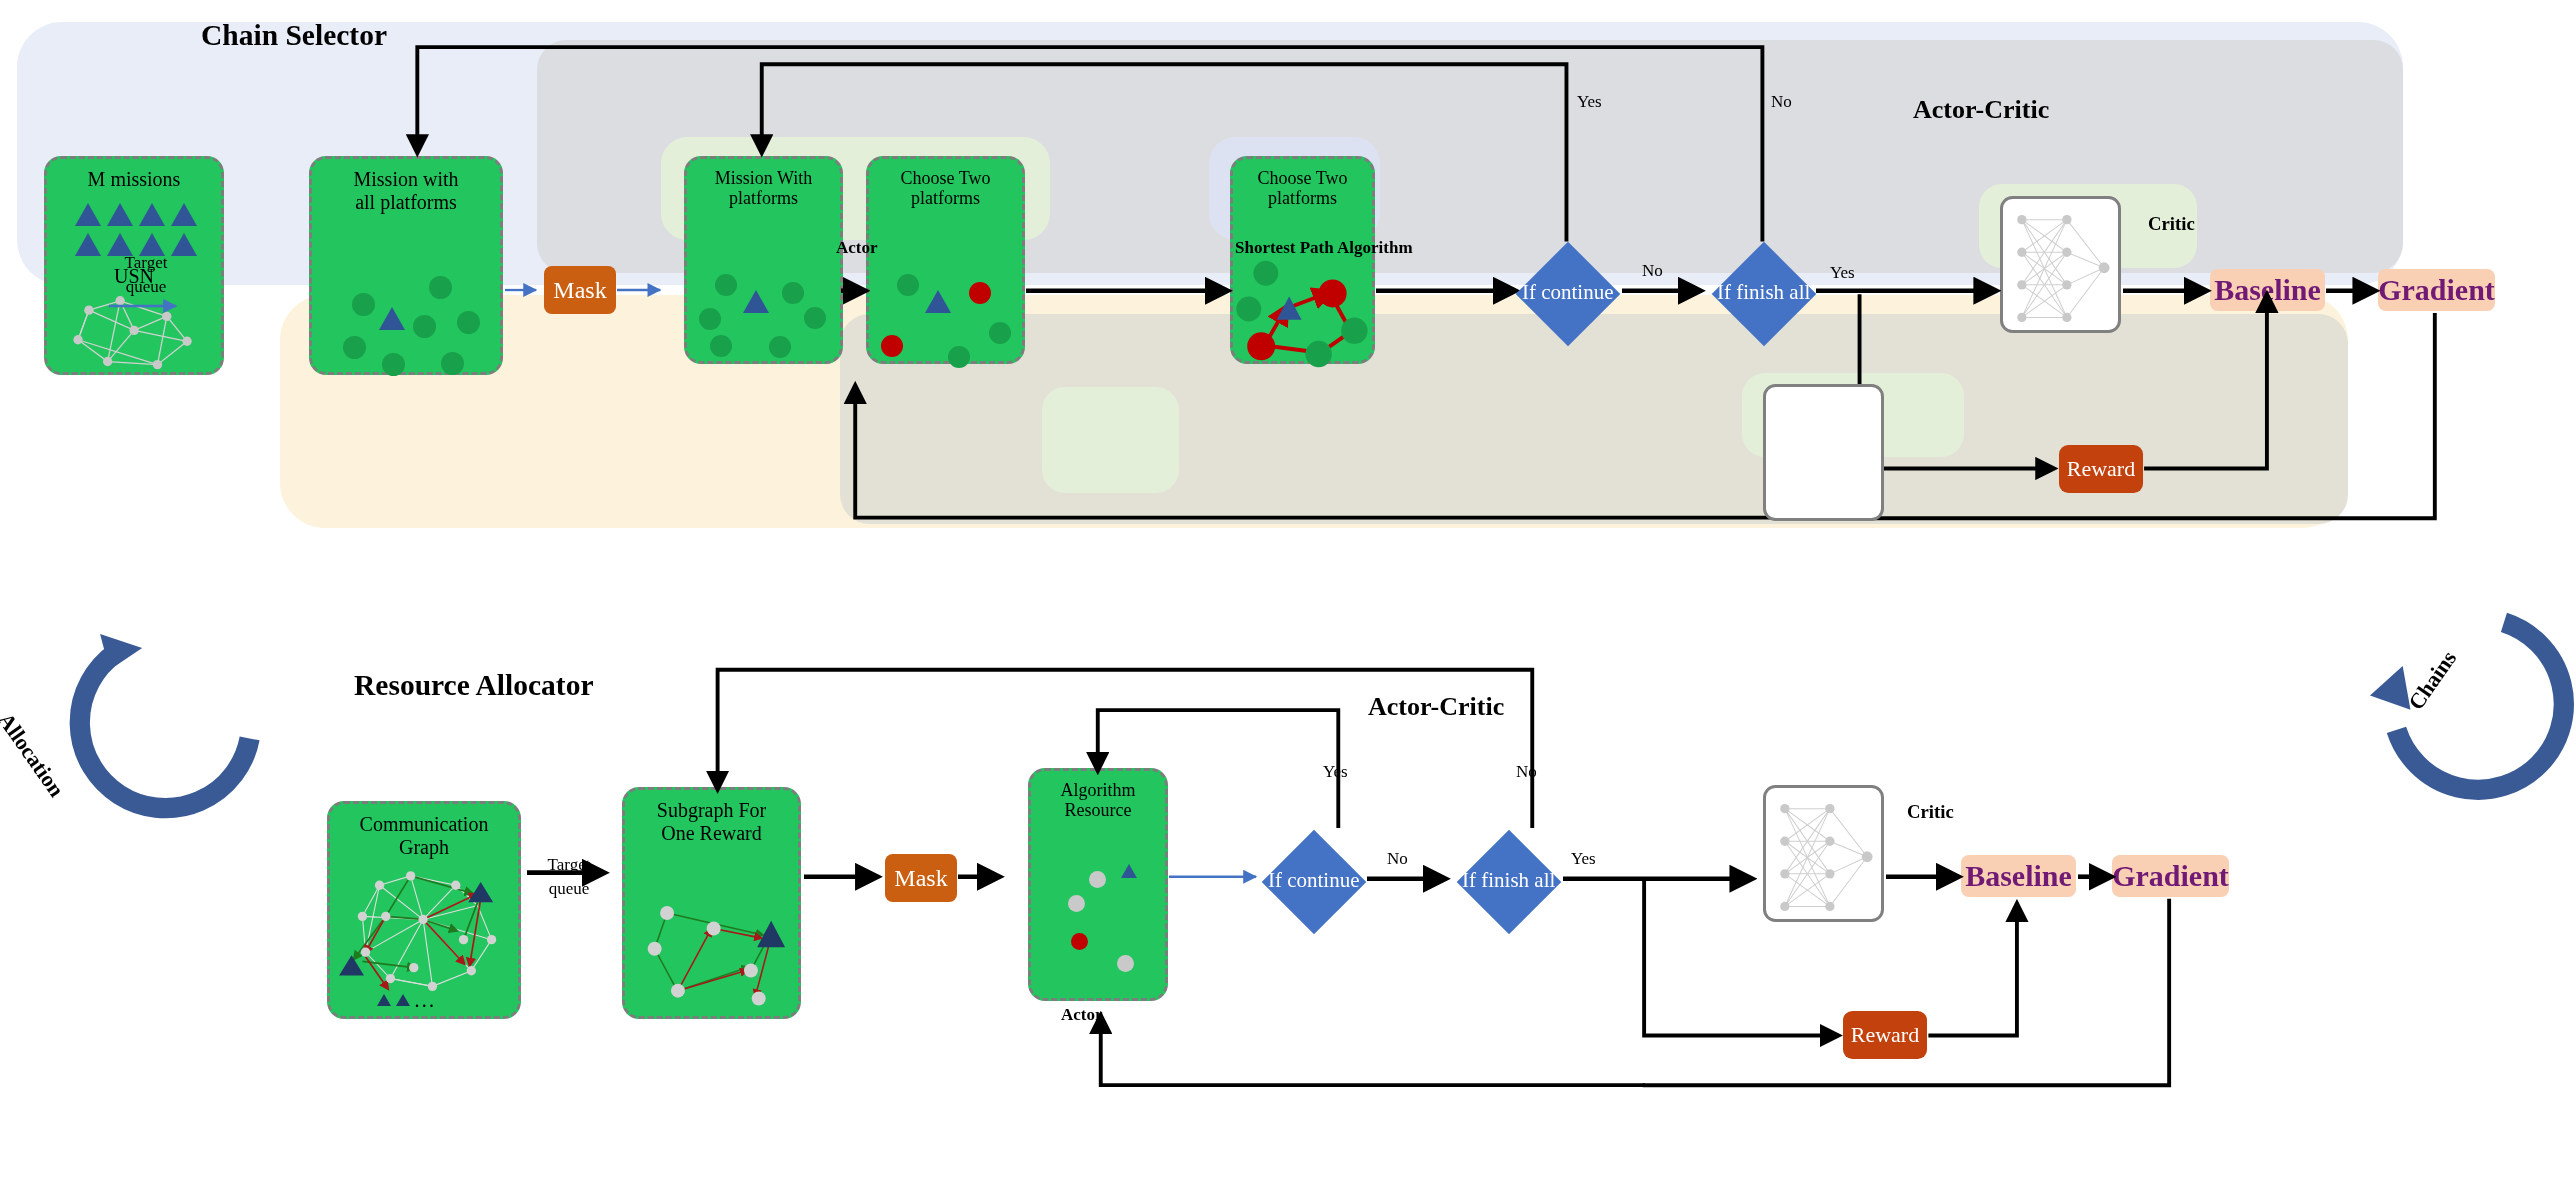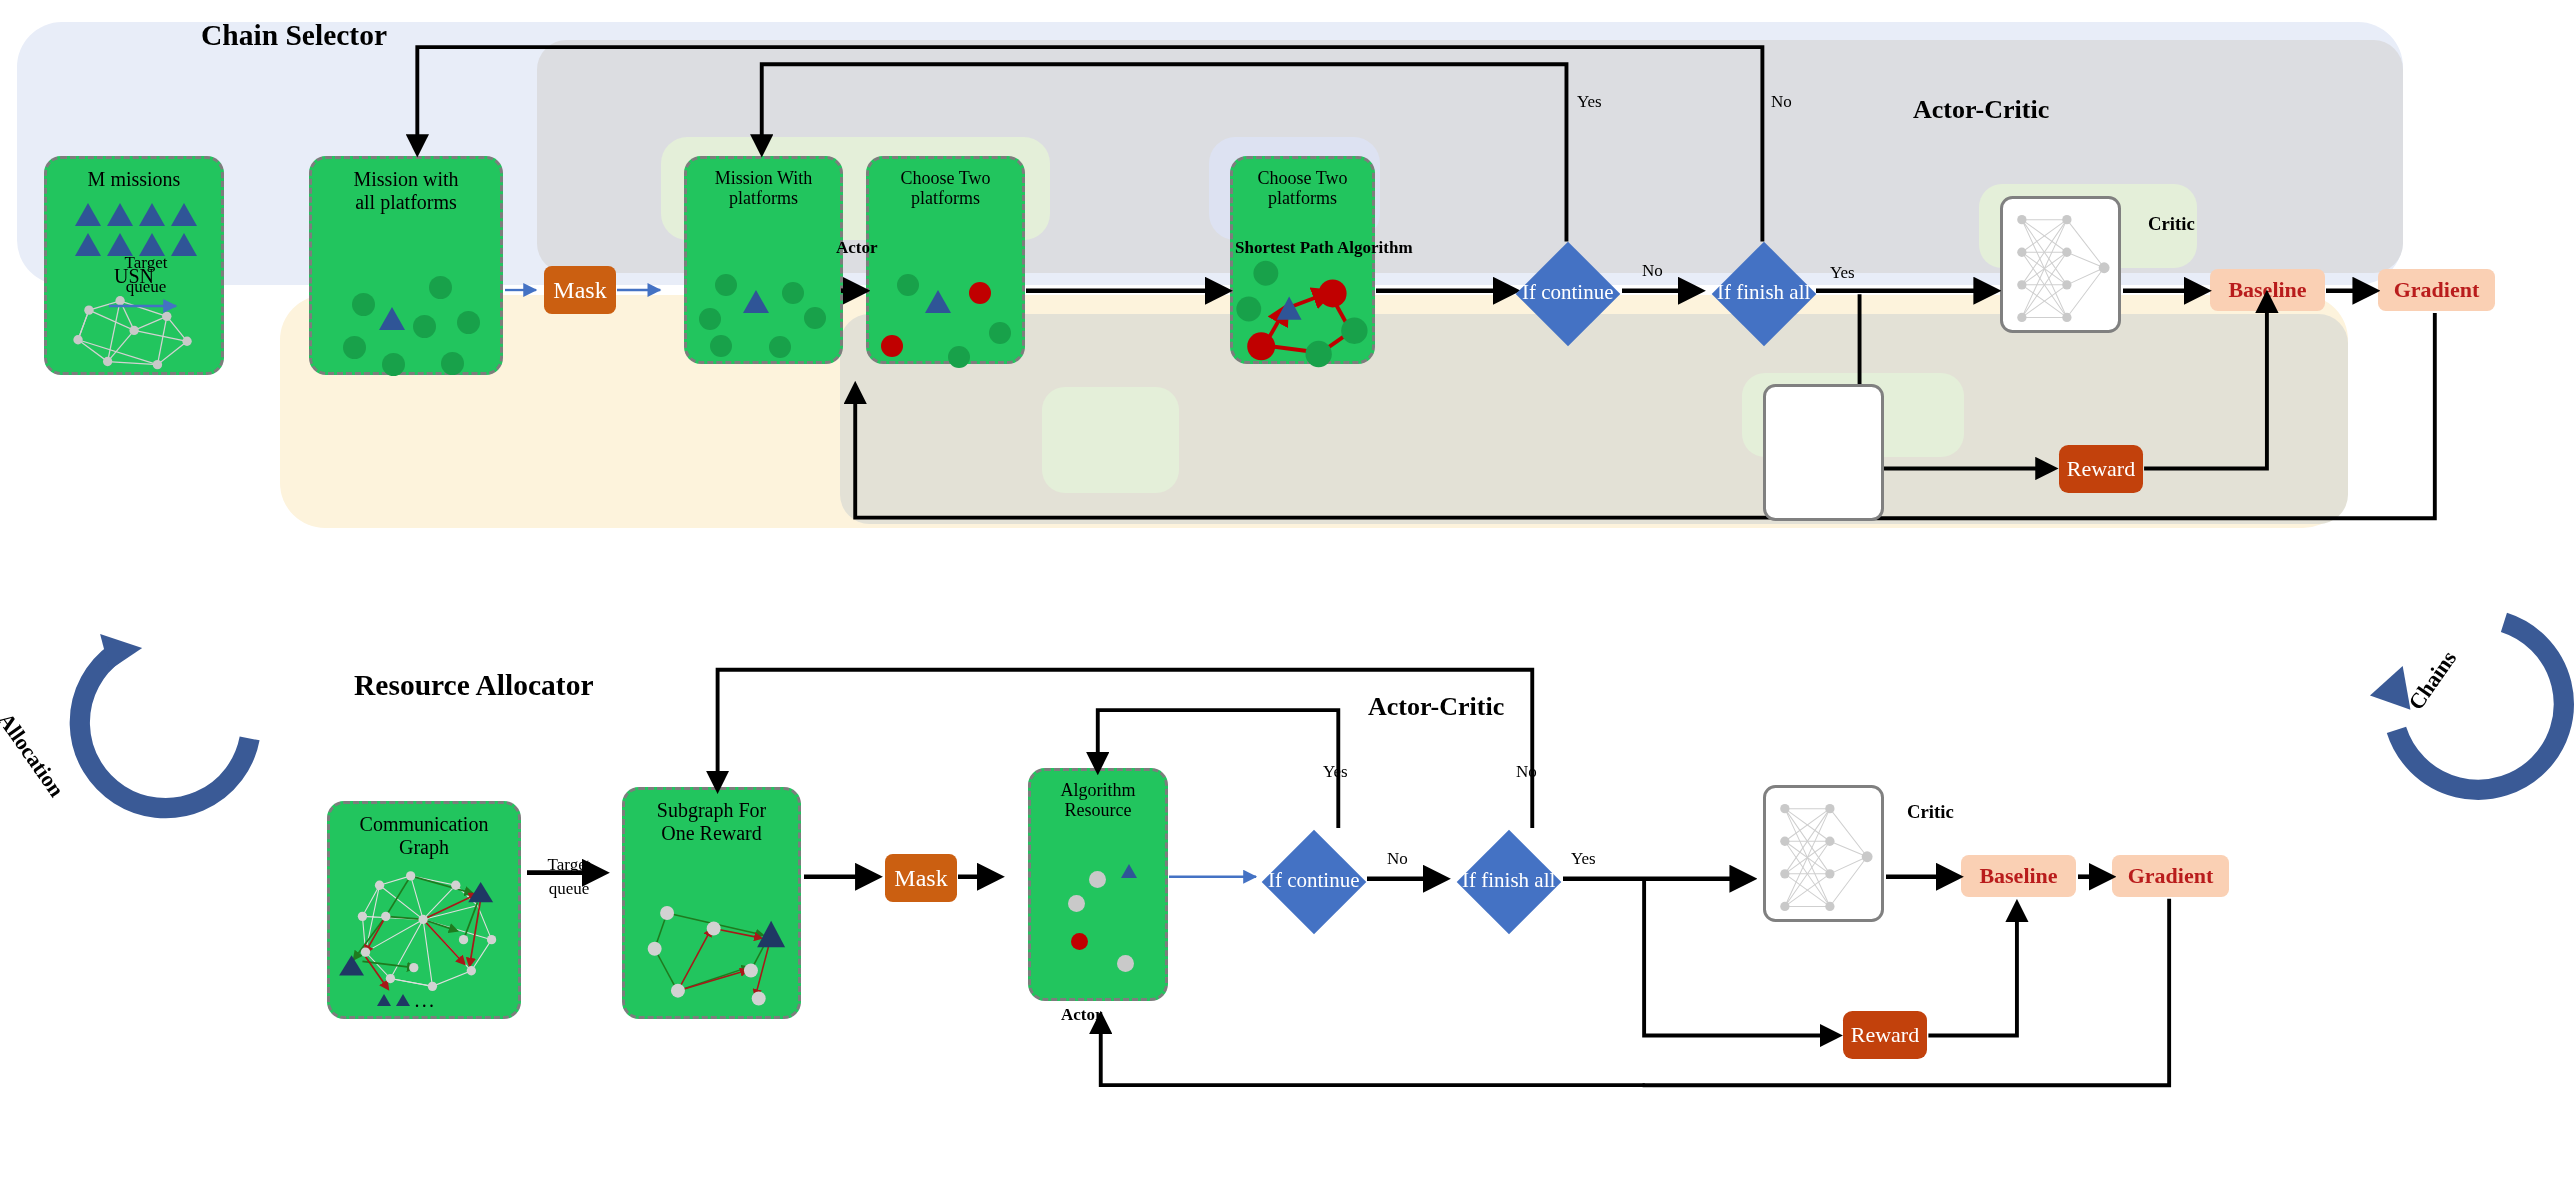--- a/index.html
+++ b/index.html
@@ -22,21 +22,21 @@
   .dbox.small .ttl{font-size:18px;}
   
   .hd{font-weight:bold;color:#000;white-space:nowrap;}
   .hd-xl{font-size:29.5px;}
   .hd-lg{font-size:26px;}
   .hd-md{font-size:18.7px;}
   .hd-sm{font-size:17px;}
   
   .mask{background:#cb5f11;border-radius:7.8px;color:#fff;display:flex;align-items:center;justify-content:center;font-size:24px;}
   .reward{background:#c2410c;border-radius:9.3px;color:#fff;display:flex;align-items:center;justify-content:center;font-size:22px;}
-  .peach{background:#fad0b4;border-radius:7.8px;color:#b91c1c;display:flex;align-items:center;justify-content:center;font-size:22px;font-weight:bold;}
+  .peach{background:#fad0b4;border-radius:7.8px;color:#701a75;display:flex;align-items:center;justify-content:center;font-size:30px;font-weight:bold;}
   
   .dia{background:#4472c4;transform:rotate(45deg);}
   .dia-lbl{color:#fff;font-size:21px;white-space:nowrap;display:flex;align-items:center;justify-content:center;}
   
   .gcirc{border-radius:50%;background:#18a14a;}
   .rcirc{border-radius:50%;background:#c00000;}
   .graycirc{border-radius:50%;background:#c9c9c9;}
   .tri{width:0;height:0;border-left:13.2px solid transparent;border-right:13.2px solid transparent;border-bottom:23px solid #2f5597;}
   .tri-sm{width:0;height:0;border-left:8.6px solid transparent;border-right:8.6px solid transparent;border-bottom:14.8px solid #2f5597;}
   .tri-xs{width:0;height:0;border-left:7px solid transparent;border-right:7px solid transparent;border-bottom:12.4px solid #1f3864;}

